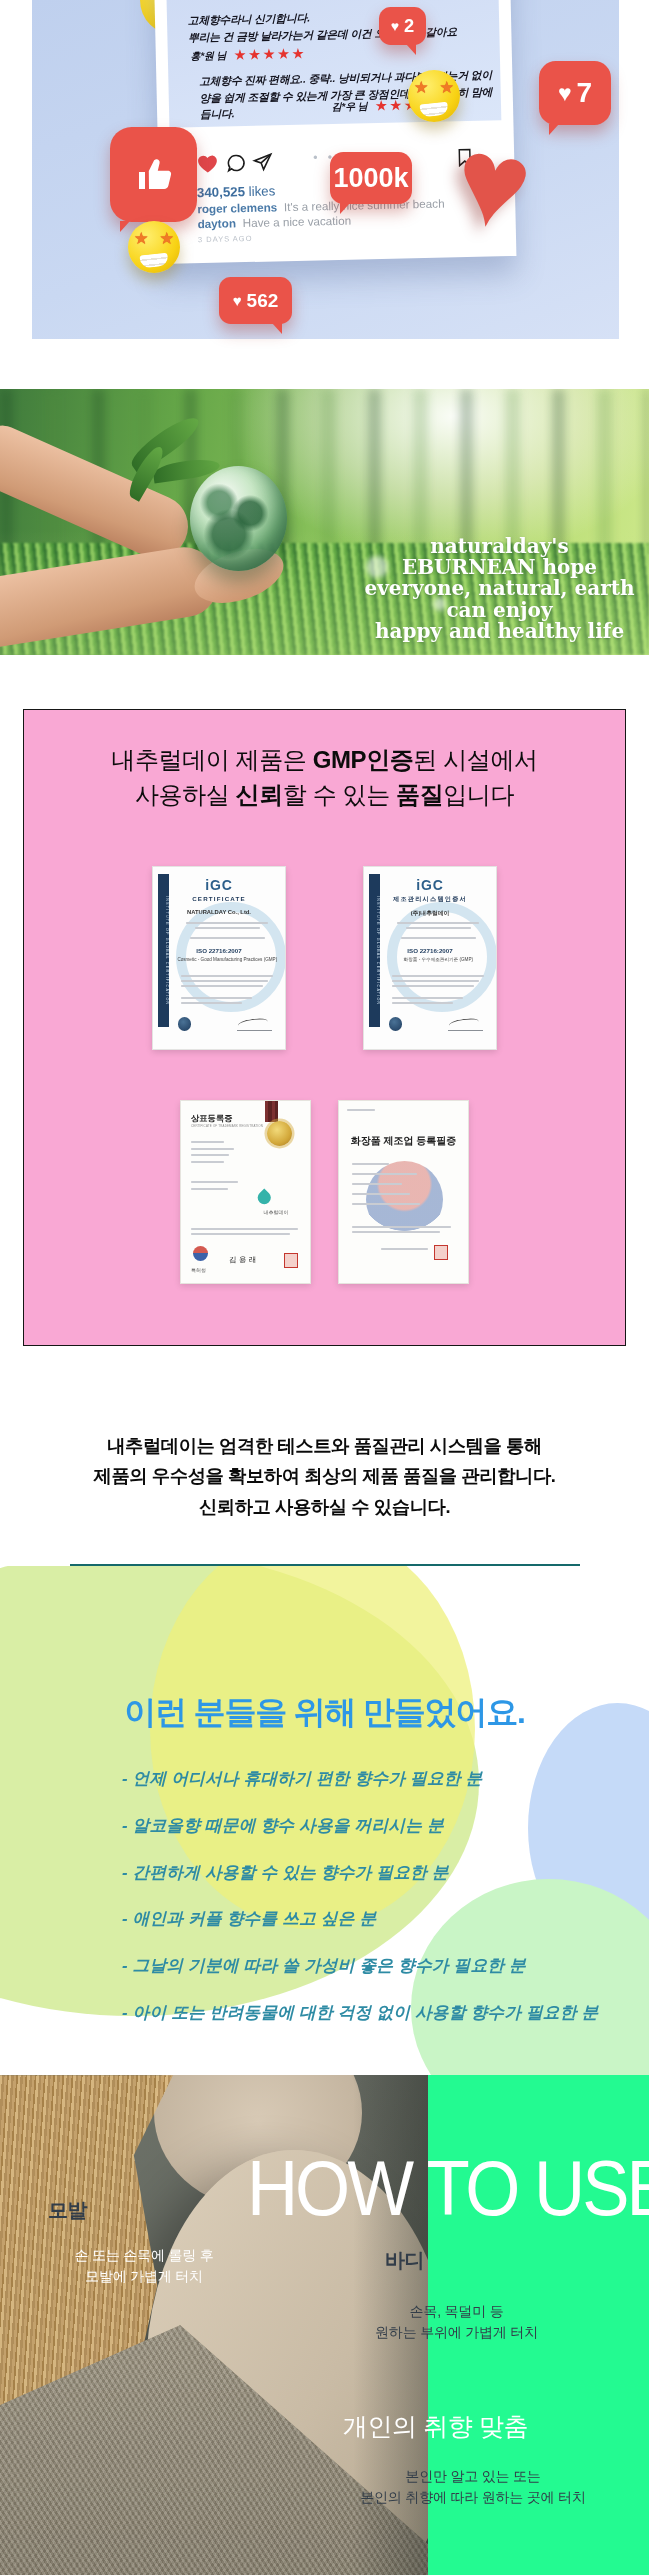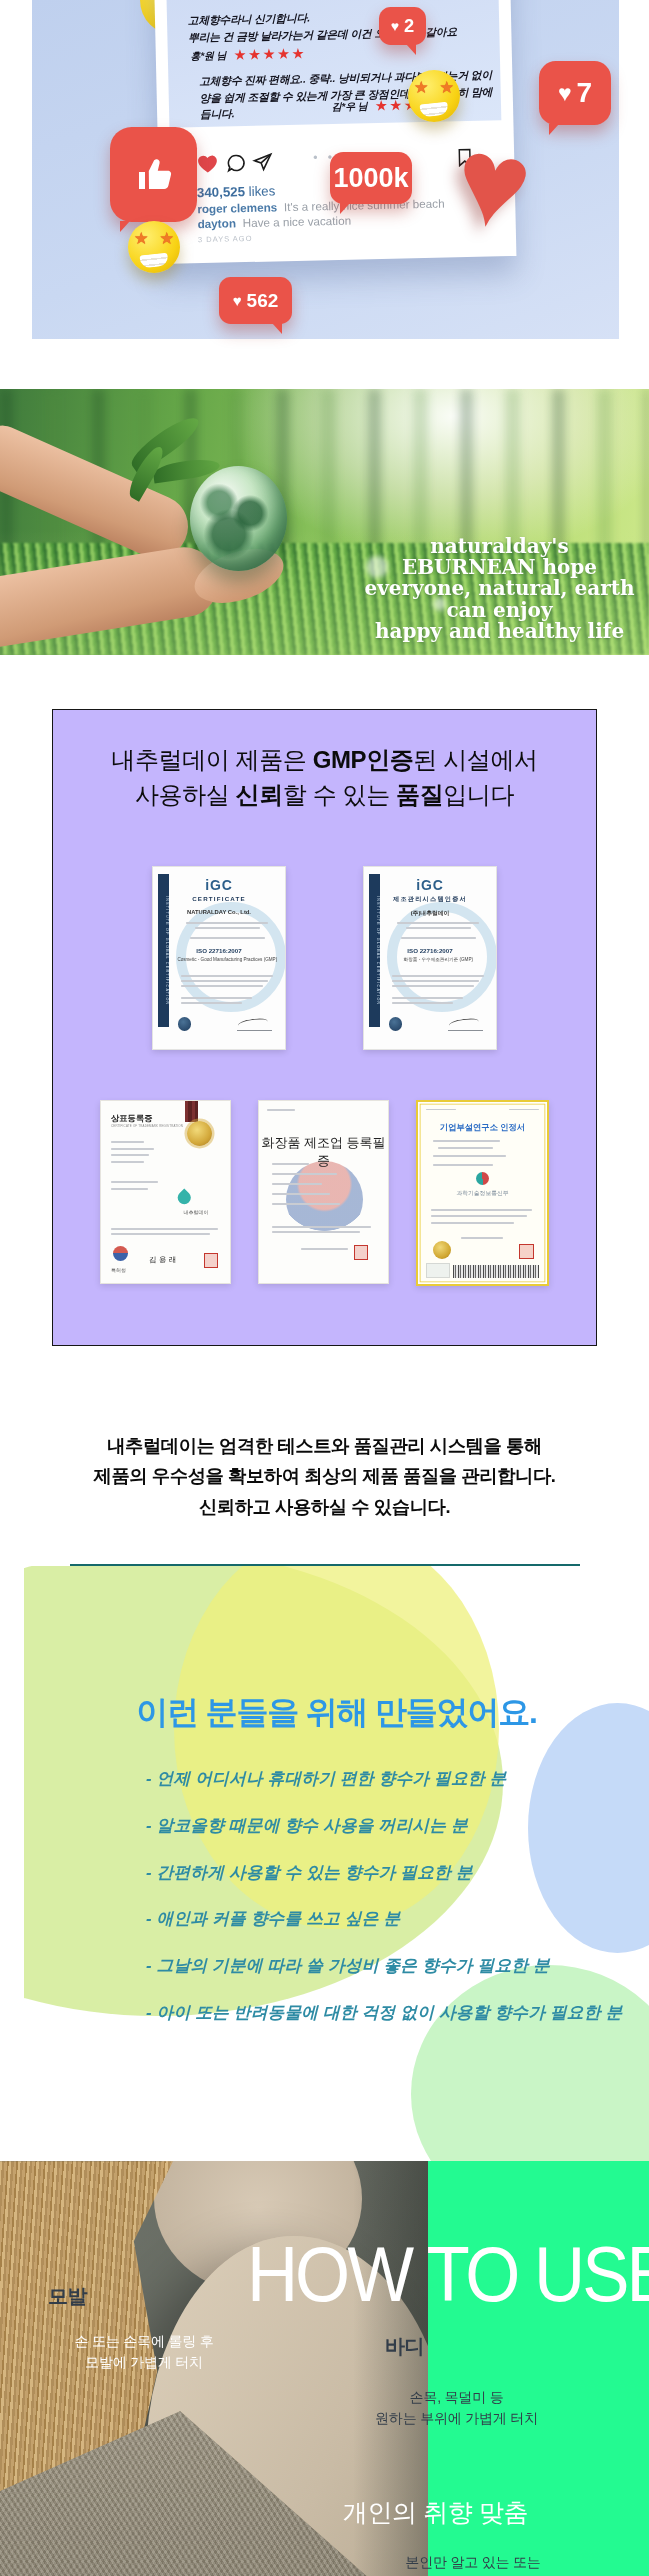--- a/index.html
+++ b/index.html
@@ -92,22 +92,22 @@
                   radial-gradient(circle at 30% 35%,rgba(40,110,60,.65) 0 12%,rgba(40,110,60,0) 20%);}
   .fern{position:absolute;background:linear-gradient(90deg,#2f6d26,#63a844);border-radius:50% 50% 50% 0;z-index:3;}
   .f1{left:125px;top:43px;width:80px;height:21.6px;transform:rotate(-35deg);}
   .f2{left:153px;top:72px;width:67px;height:18.3px;transform:rotate(-8deg);}
   .f3{left:117px;top:75px;width:58px;height:16.7px;transform:rotate(-60deg);}
   .nature-text{position:absolute;left:350px;right:0;bottom:13.3px;text-align:center;z-index:5;
        color:#fff;font-family:"DejaVu Serif",serif;font-weight:bold;font-size:20px;line-height:1.06;
        text-shadow:0 0.8px 2.5px rgba(40,80,40,.35);}
 
   
-  .certbox{position:relative;width:545px;margin:54px auto 4px;height:637px;box-sizing:border-box;
-       border:1.7px solid #161616;background:#c4b5fd;padding-top:33px;}
+  .certbox{position:relative;width:603px;margin:54px auto 4px;height:637px;box-sizing:border-box;
+       border:1.7px solid #161616;background:#f9a8d4;padding-top:33px;}
   .cert-heading{text-align:center;font-size:24px;line-height:1.45;color:#0c0c0c;letter-spacing:-0.4px;}
   .cert-heading b{font-weight:bold;}
   .cert-row{display:flex;justify-content:center;gap:77px;margin-top:53px;}
   .igc{position:relative;width:132px;height:182px;background:#fdfdfd;border:0.8px solid #e4e4e2;
        box-shadow:0 2.5px 6.7px rgba(0,0,0,.14);overflow:hidden;font-style:normal;}
   .igc .strip{position:absolute;left:5px;top:6.7px;bottom:21.6px;width:10.8px;background:#1d3a5c;
        color:#cfe0ee;font-size:3.7px;letter-spacing:1.2px;writing-mode:vertical-rl;text-align:center;overflow:hidden;}
   .igc .wm{position:absolute;left:23px;top:35px;width:90px;height:90px;border-radius:50%;
        border:10.8px solid rgba(125,180,215,.32);}
   .igc-logo{position:absolute;left:0;right:0;top:10px;text-align:center;font-size:14px;font-weight:bold;
@@ -139,41 +139,41 @@
        box-shadow:0 0 0 2.5px rgba(211,168,58,.45);}
   .drop{position:absolute;right:40px;top:90px;width:12.5px;height:12.5px;background:#35b3aa;
        border-radius:0 50% 50% 50%;transform:rotate(45deg);}
   .doc1-brand{position:absolute;right:21.6px;top:108px;font-size:5px;color:#555;}
   .taegeuk{position:absolute;left:11.7px;bottom:21.6px;width:15px;height:15px;border-radius:50%;
        background:linear-gradient(#d45a50 50%,#3c62a8 50%);}
   .doc1-office{position:absolute;left:10px;bottom:10px;font-size:5px;color:#555;}
   .doc1-comm{position:absolute;left:48px;bottom:18.3px;font-size:7.5px;color:#222;font-family:"DejaVu Serif",serif;}
   .stamp{position:absolute;width:12.5px;height:12.5px;border:1.2px solid #c4372e;
        background:rgba(220,80,60,.25);}
-  .doc2-title{position:absolute;left:0;right:0;top:33px;text-align:center;font-size:13px;font-weight:normal;color:#222;}
+  .doc2-title{position:absolute;left:0;right:0;top:33px;text-align:center;font-size:10px;font-weight:bold;color:#222;}
   .tg-wm{position:absolute;left:27px;top:60px;width:77px;height:77px;border-radius:50%;opacity:.45;
        background:radial-gradient(circle at 50% 30%,#d06058 0 38%,#3c62a8 42% 70%,rgba(255,255,255,0) 71%);}
   .doc3{border:2.5px solid #e9cb37;box-shadow:inset 0 0 0 1.7px #fff,inset 0 0 0 2.5px #e9cb37,0 2.5px 6.7px rgba(0,0,0,.13);
        background:#fffef7;}
   .doc3-title{position:absolute;left:0;right:0;top:20px;text-align:center;font-size:8.3px;font-weight:bold;color:#2a6bc4;}
   .msit{position:absolute;left:58px;top:70px;width:13.3px;height:13.3px;border-radius:50%;
        background:conic-gradient(#d04848 0 50%,#2aa6a0 50% 100%);}
   .doc3-ministry{position:absolute;left:0;right:0;top:87px;text-align:center;font-size:5.8px;color:#7a8a99;}
   .goldseal{position:absolute;left:15px;bottom:25px;width:18.3px;height:18.3px;border-radius:50%;
        background:radial-gradient(circle at 40% 35%,#f0d878,#cfa52f 65%,#9e7418);}
   .barcode{position:absolute;left:35px;right:8.3px;bottom:5.8px;height:13.3px;
        background:repeating-linear-gradient(90deg,#4a4a4a 0 0.8px,#d8d8d8 0.8px 2.5px,#6a6a6a 2.5px 3.3px,#e8e8e8 3.3px 5px);}
   .bc-box{position:absolute;left:8.3px;bottom:5.8px;width:21.6px;height:13.3px;background:#eef2ee;border:0.8px solid #d5d8d4;}
 
   
   .quality{margin-top:85px;text-align:center;font-size:18.3px;font-weight:bold;line-height:1.65;color:#0b0b0b;letter-spacing:-0.4px;}
   .divider{width:510px;height:2.5px;background:#15696b;margin:42px auto 0;}
 
   
-  .audience{position:relative;height:595px;overflow:hidden;background:#fff;margin-left:24px;}
+  .audience{position:relative;height:509px;overflow:hidden;background:#fff;}
   .blob{position:absolute;border-radius:50%;}
   .blob-g1{left:-212px;top:-16.7px;width:691px;height:466px;background:#d7eda0;opacity:.95;}
   .blob-y1{left:150px;top:-37px;width:325px;height:400px;background:#eef07c;opacity:.75;}
   .blob-b1{right:-58px;top:137px;width:179px;height:250px;background:#c5daf8;}
   .blob-g2{right:-37px;bottom:-62px;width:275px;height:258px;background:#c9f5c6;}
   .aud-title{position:absolute;left:0;right:0;top:98px;text-align:center;font-size:32px;font-weight:bold;
        color:#2d97e6;letter-spacing:-1.2px;z-index:2;}
   .aud-item{position:absolute;left:122px;font-size:16.7px;color:#2e8ba4;z-index:2;
        font-style:italic;letter-spacing:0.2px;font-weight:bold;}
   .ai0{top:201px;}.ai1{top:248px;}.ai2{top:295px;}.ai3{top:341px;}.ai4{top:388px;}.ai5{top:435px;}
@@ -412,39 +412,20 @@
         <div class="tl" style="left:13.3px;width:65px;top:72px;"></div>
         <div class="tl" style="left:13.3px;width:50px;top:82px;"></div>
         <div class="tl" style="left:13.3px;width:58px;top:92px;"></div>
         <div class="tl" style="left:13.3px;width:68px;top:102px;"></div>
         <div class="tl" style="left:13.3px;right:16.7px;top:125px;"></div>
         <div class="tl" style="left:13.3px;right:28px;top:130px;"></div>
         <div class="tl" style="left:42px;width:47px;top:147px;"></div>
         <div class="stamp" style="right:20px;bottom:23px;"></div>
       </div>
 
-      <div class="doc doc3">
-        <div class="tl" style="left:8.3px;width:30px;top:6.7px;"></div>
-        <div class="tl" style="right:8.3px;width:30px;top:6.7px;"></div>
-        <div class="doc3-title">기업부설연구소 인정서</div>
-        <div class="tl" style="left:15px;width:67px;top:38px;"></div>
-        <div class="tl" style="left:20px;width:55px;top:45px;"></div>
-        <div class="tl" style="left:15px;width:73px;top:53px;"></div>
-        <div class="tl" style="left:15px;width:60px;top:62px;"></div>
-        <div class="msit"></div>
-        <div class="doc3-ministry">과학기술정보통신부</div>
-        <div class="tl" style="left:13.3px;right:15px;top:107px;"></div>
-        <div class="tl" style="left:13.3px;right:20px;top:113px;"></div>
-        <div class="tl" style="left:13.3px;right:33px;top:120px;"></div>
-        <div class="tl" style="left:43px;width:42px;top:135px;"></div>
-        <div class="goldseal"></div>
-        <div class="stamp" style="right:13.3px;bottom:25px;"></div>
-        <div class="bc-box"></div>
-        <div class="barcode"></div>
-      </div>
     </div>
   </section>
 
   <section class="quality">
     <div>내추럴데이는 엄격한 테스트와 품질관리 시스템을 통해</div>
     <div>제품의 우수성을 확보하여 최상의 제품 품질을 관리합니다.</div>
     <div>신뢰하고 사용하실 수 있습니다.</div>
   </section>
   <div class="divider"></div>
 

